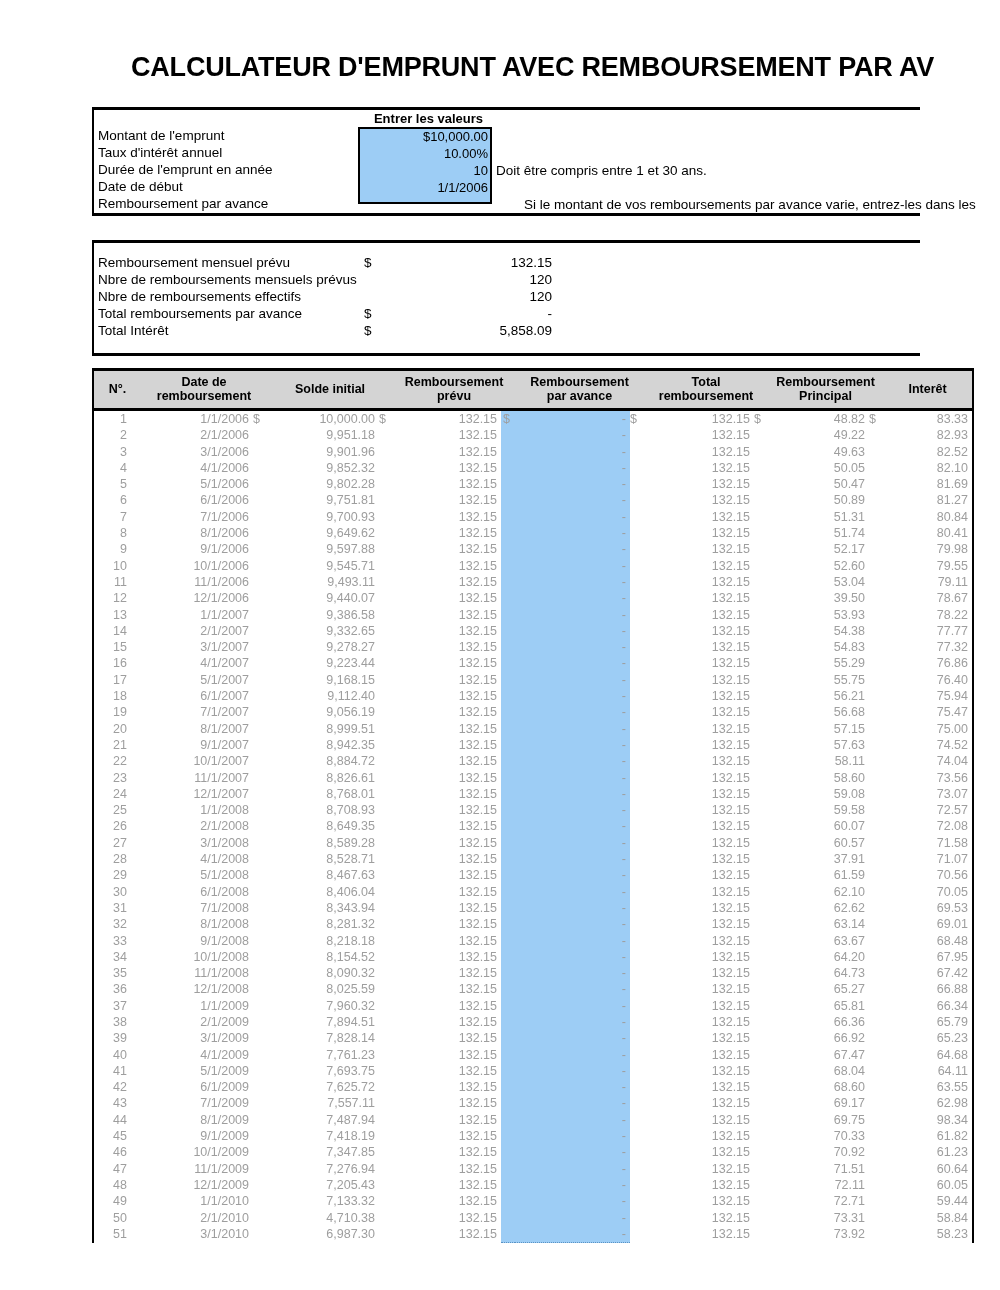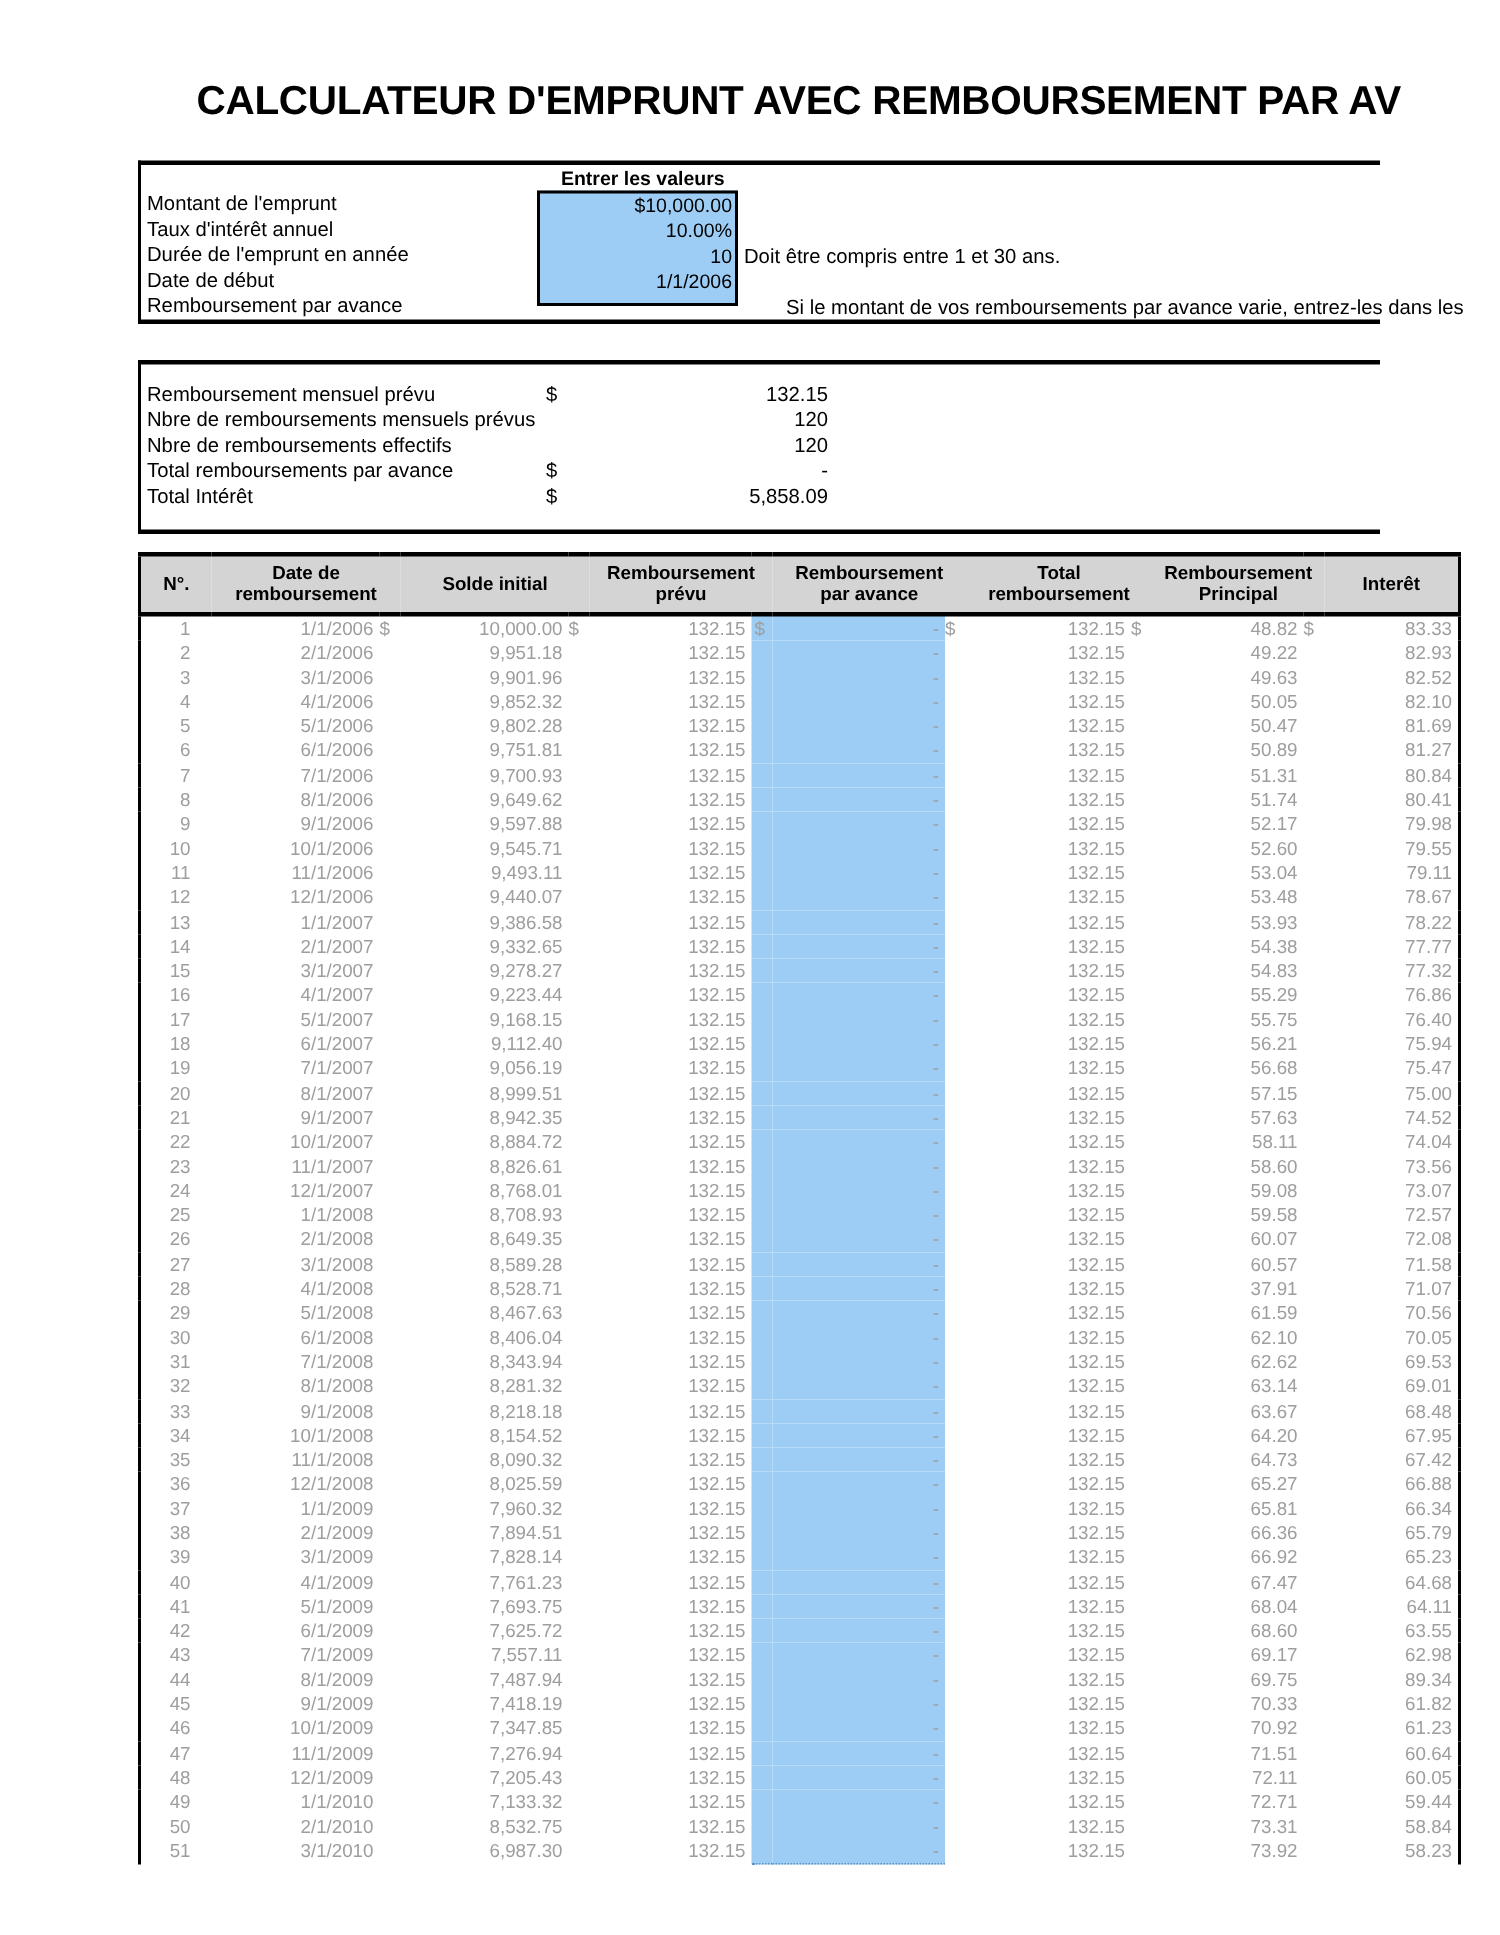--- a/index.html
+++ b/index.html
@@ -455,21 +455,21 @@
           <td class="num">12/1/2006</td>
           <td class="cur"></td>
           <td class="num">9,440.07</td>
           <td class="cur"></td>
           <td class="num">132.15</td>
           <td class="prepay-cur"></td>
           <td class="prepay">-</td>
           <td class="cur"></td>
           <td class="num">132.15</td>
           <td class="cur"></td>
-          <td class="num">53.48</td>
+          <td class="num">39.50</td>
           <td class="cur"></td>
           <td class="num side-r">78.67</td>
         </tr>
         <tr>
           <td class="idx side-l">13</td>
           <td class="num">1/1/2007</td>
           <td class="cur"></td>
           <td class="num">9,386.58</td>
           <td class="cur"></td>
           <td class="num">132.15</td>
@@ -969,21 +969,21 @@
           <td class="num">7,487.94</td>
           <td class="cur"></td>
           <td class="num">132.15</td>
           <td class="prepay-cur"></td>
           <td class="prepay">-</td>
           <td class="cur"></td>
           <td class="num">132.15</td>
           <td class="cur"></td>
           <td class="num">69.75</td>
           <td class="cur"></td>
-          <td class="num side-r">89.34</td>
+          <td class="num side-r">98.34</td>
         </tr>
         <tr>
           <td class="idx side-l">45</td>
           <td class="num">9/1/2009</td>
           <td class="cur"></td>
           <td class="num">7,418.19</td>
           <td class="cur"></td>
           <td class="num">132.15</td>
           <td class="prepay-cur"></td>
           <td class="prepay">-</td>
@@ -1055,21 +1055,21 @@
           <td class="num">132.15</td>
           <td class="cur"></td>
           <td class="num">72.71</td>
           <td class="cur"></td>
           <td class="num side-r">59.44</td>
         </tr>
         <tr>
           <td class="idx side-l">50</td>
           <td class="num">2/1/2010</td>
           <td class="cur"></td>
-          <td class="num">8,532.75</td>
+          <td class="num">4,710.38</td>
           <td class="cur"></td>
           <td class="num">132.15</td>
           <td class="prepay-cur"></td>
           <td class="prepay">-</td>
           <td class="cur"></td>
           <td class="num">132.15</td>
           <td class="cur"></td>
           <td class="num">73.31</td>
           <td class="cur"></td>
           <td class="num side-r">58.84</td>

